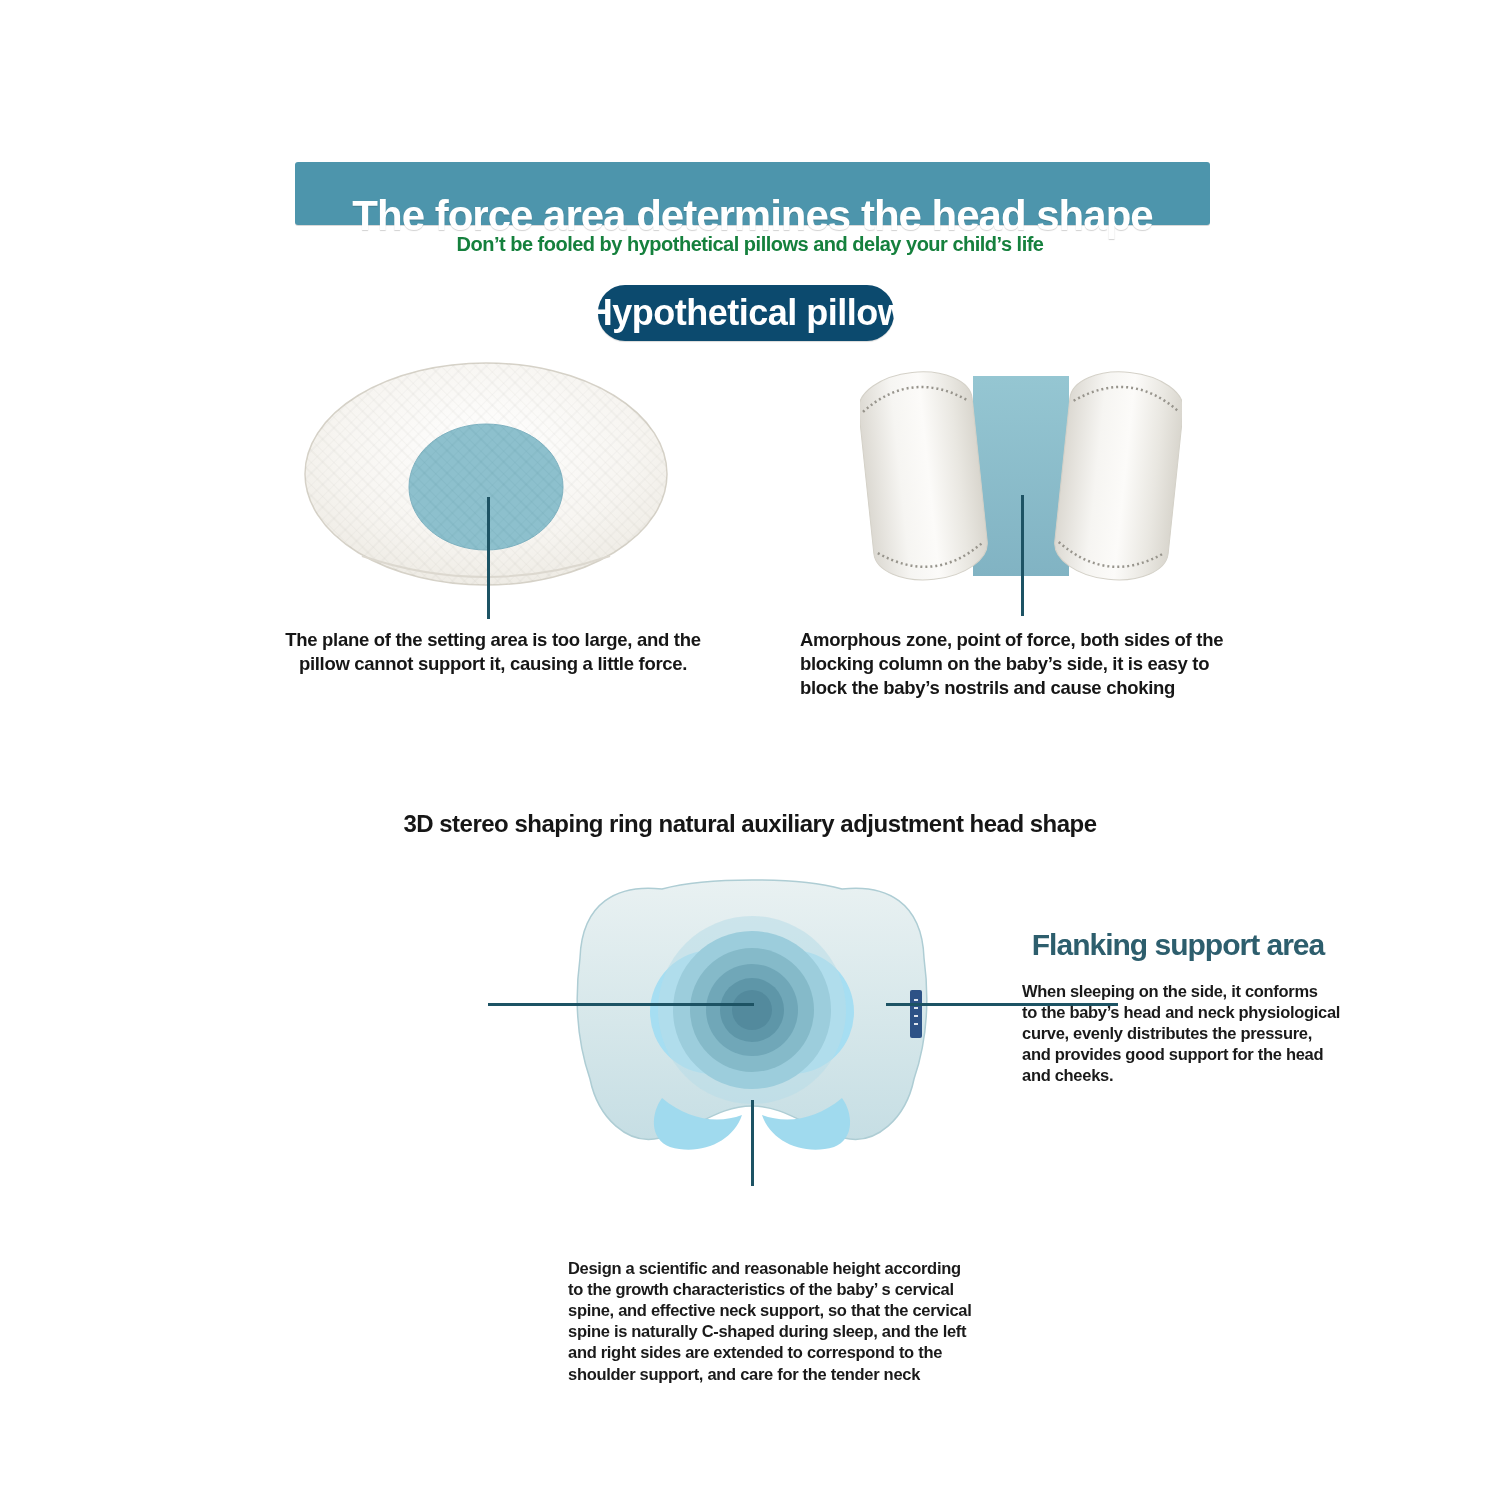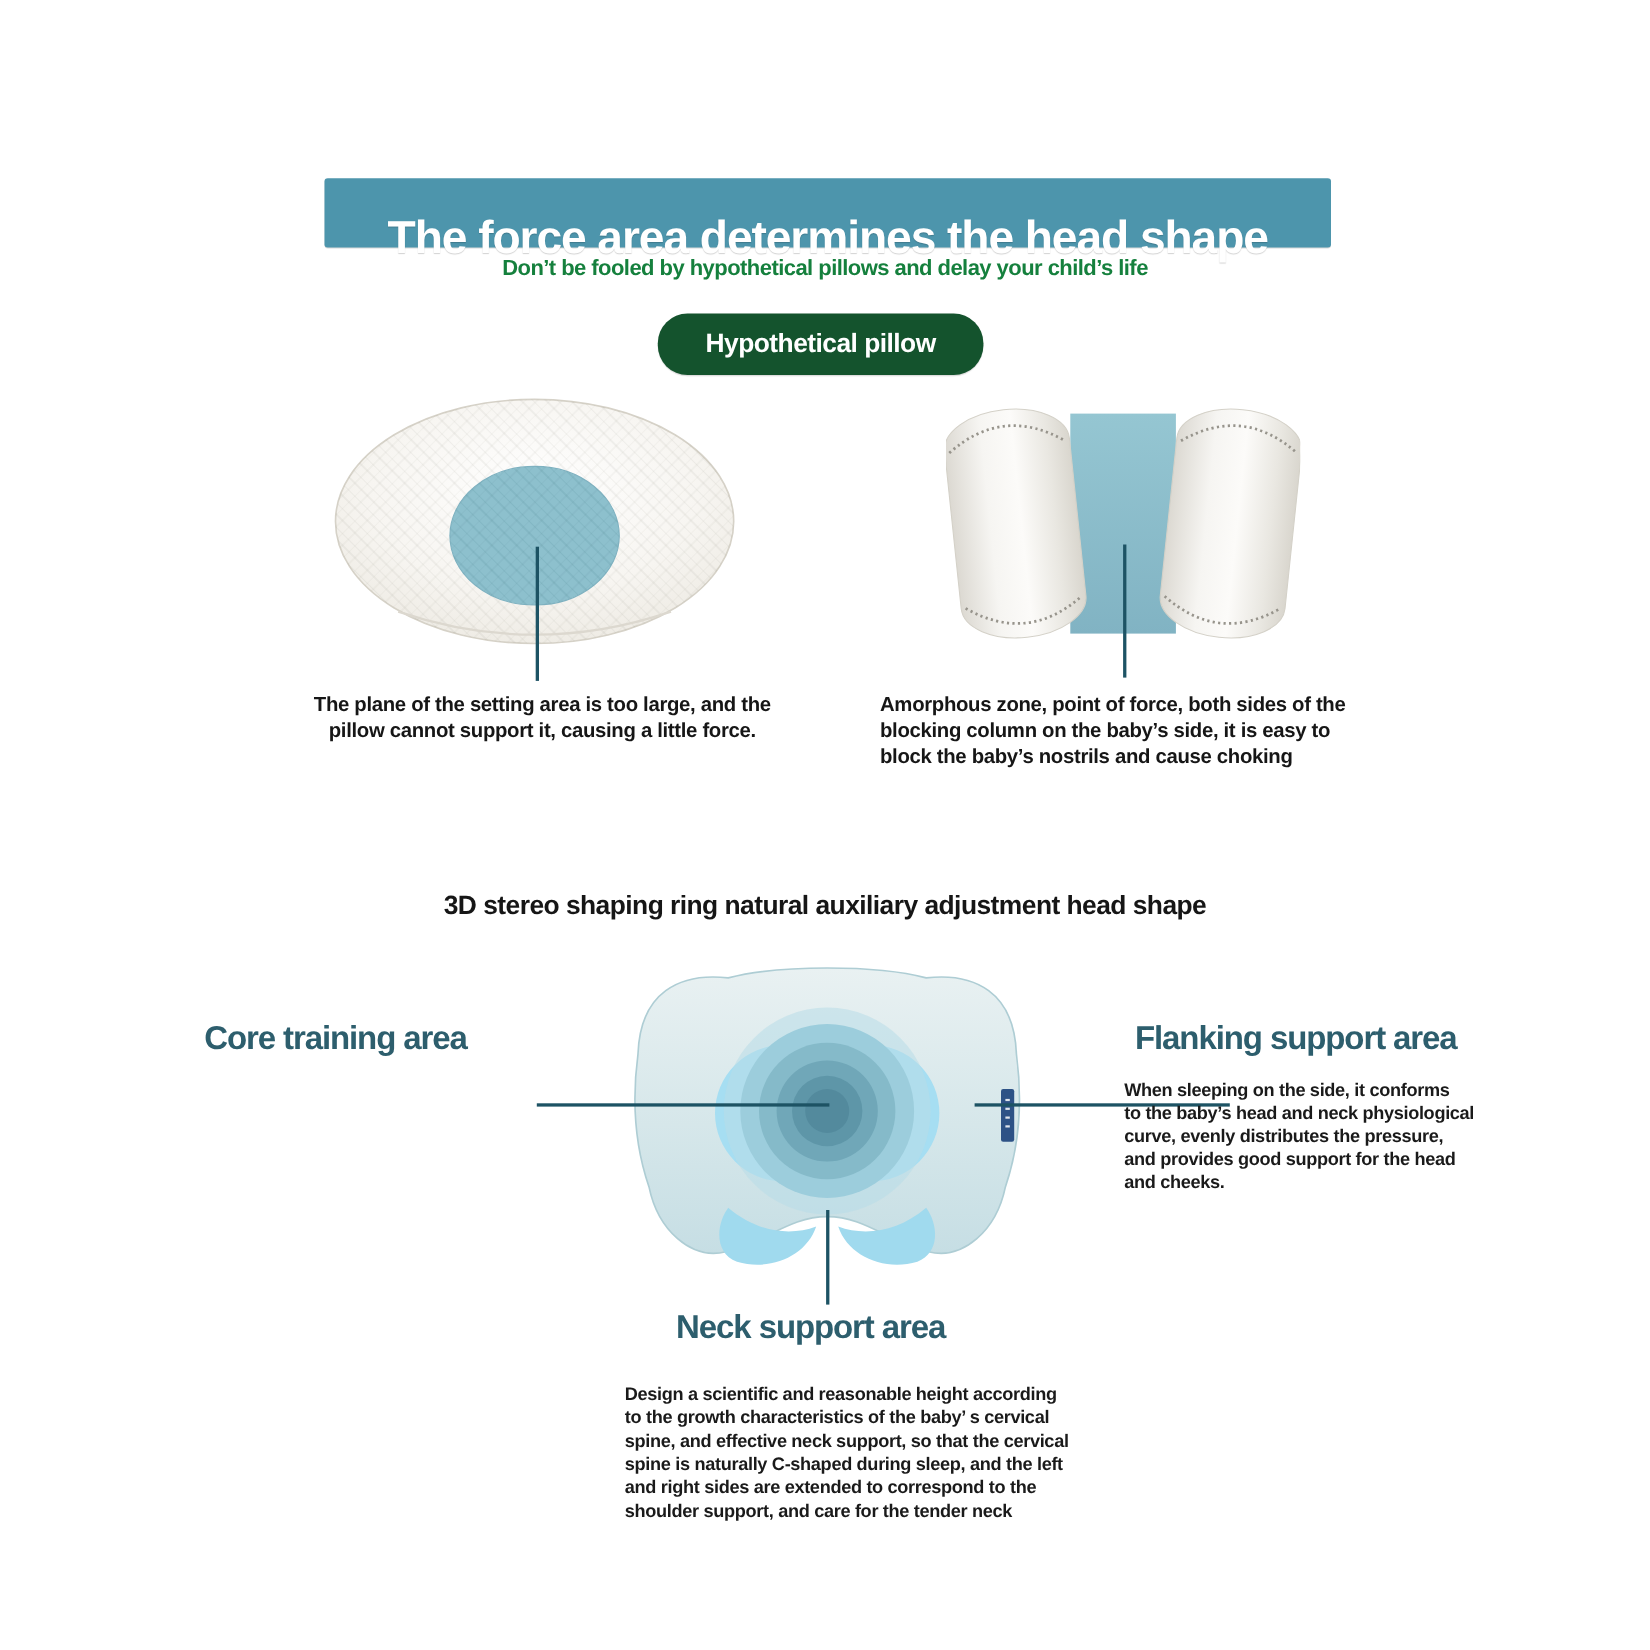--- a/index.html
+++ b/index.html
@@ -16,23 +16,23 @@
   .banner-text{
     color:#ffffff;font-size:42px;font-weight:700;letter-spacing:-1px;white-space:nowrap;
     text-shadow:0 1px 1px rgba(0,0,0,0.18);
     margin-top:44px;
   }
   .subtitle1{
     position:absolute;left:0;top:233px;width:1500px;text-align:center;
     font-size:20px;font-weight:700;letter-spacing:-0.5px;color:#15803d;
   }
   .badge{
-    position:absolute;background:#14532d;color:#ffffff;font-weight:700;
+    position:absolute;background:#0c4a6e;color:#ffffff;font-weight:700;
     border-radius:27px;display:flex;align-items:center;justify-content:center;
-    font-size:24px;letter-spacing:-0.5px;white-space:nowrap;
+    font-size:36px;letter-spacing:-0.5px;white-space:nowrap;
     box-shadow:0 1px 1px rgba(0,0,0,0.15);
   }
   .badge1{left:598px;top:285px;width:296px;height:56px;}
   .badge2{left:426px;top:747px;width:646px;height:55px;}
   .subtitle2{
     position:absolute;left:0;top:810px;width:1500px;text-align:center;
     font-size:24px;font-weight:700;letter-spacing:-0.5px;color:#161616;
   }
   
   .svg-abs{position:absolute;}
@@ -182,30 +182,28 @@
       <rect x="354" y="135" width="4" height="2" fill="#ffffff" opacity="0.85"></rect>
       <rect x="354" y="143" width="4" height="2" fill="#ffffff" opacity="0.85"></rect>
       <rect x="354" y="151" width="4" height="2" fill="#ffffff" opacity="0.85"></rect>
     </g>
   </svg>
 
   <div class="pline pline-h core-line"></div>
   <div class="pline pline-h flank-line"></div>
   <div class="pline pline-v neck-line"></div>
 
-  <div class="section-title core-title">Core training area</div>
 
   <div class="section-title flank-title">Flanking support area</div>
   <div class="section-body flank-body">When sleeping on the side, it conforms
 to the baby’s head and neck physiological
 curve, evenly distributes the pressure,
 and provides good support for the head
 and cheeks.</div>
 
-  <div class="section-title neck-title">Neck support area</div>
   <div class="section-body neck-body">Design a scientific and reasonable height according
 to the growth characteristics of the baby’ s cervical
 spine, and effective neck support, so that the cervical
 spine is naturally C-shaped during sleep, and the left
 and right sides are extended to correspond to the
 shoulder support, and care for the tender neck</div>
 
 </div>
 
 </body></html>

